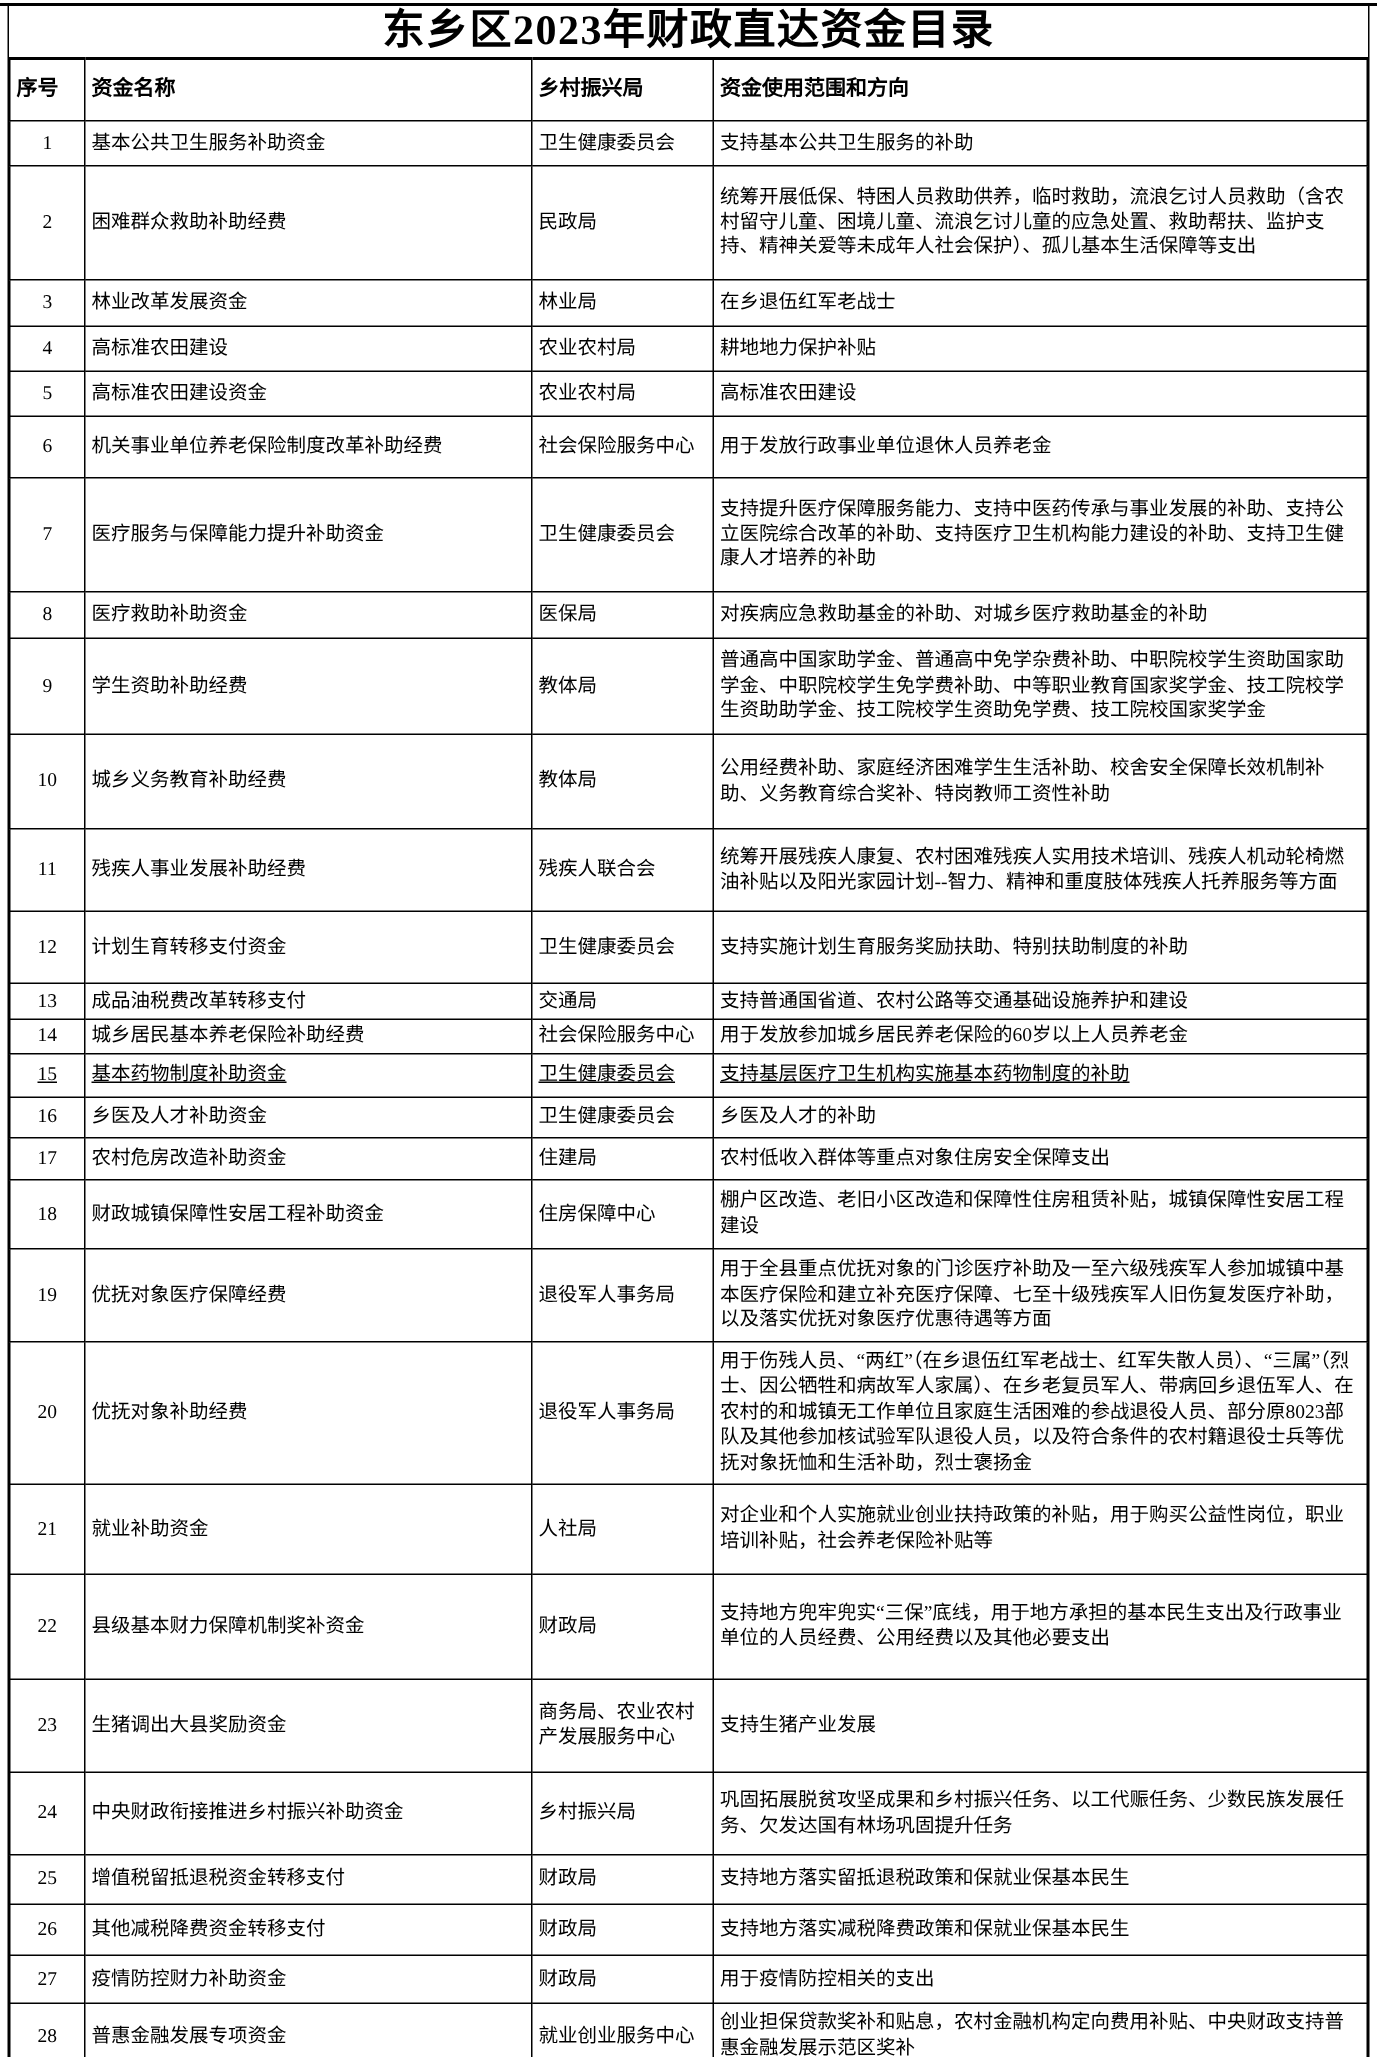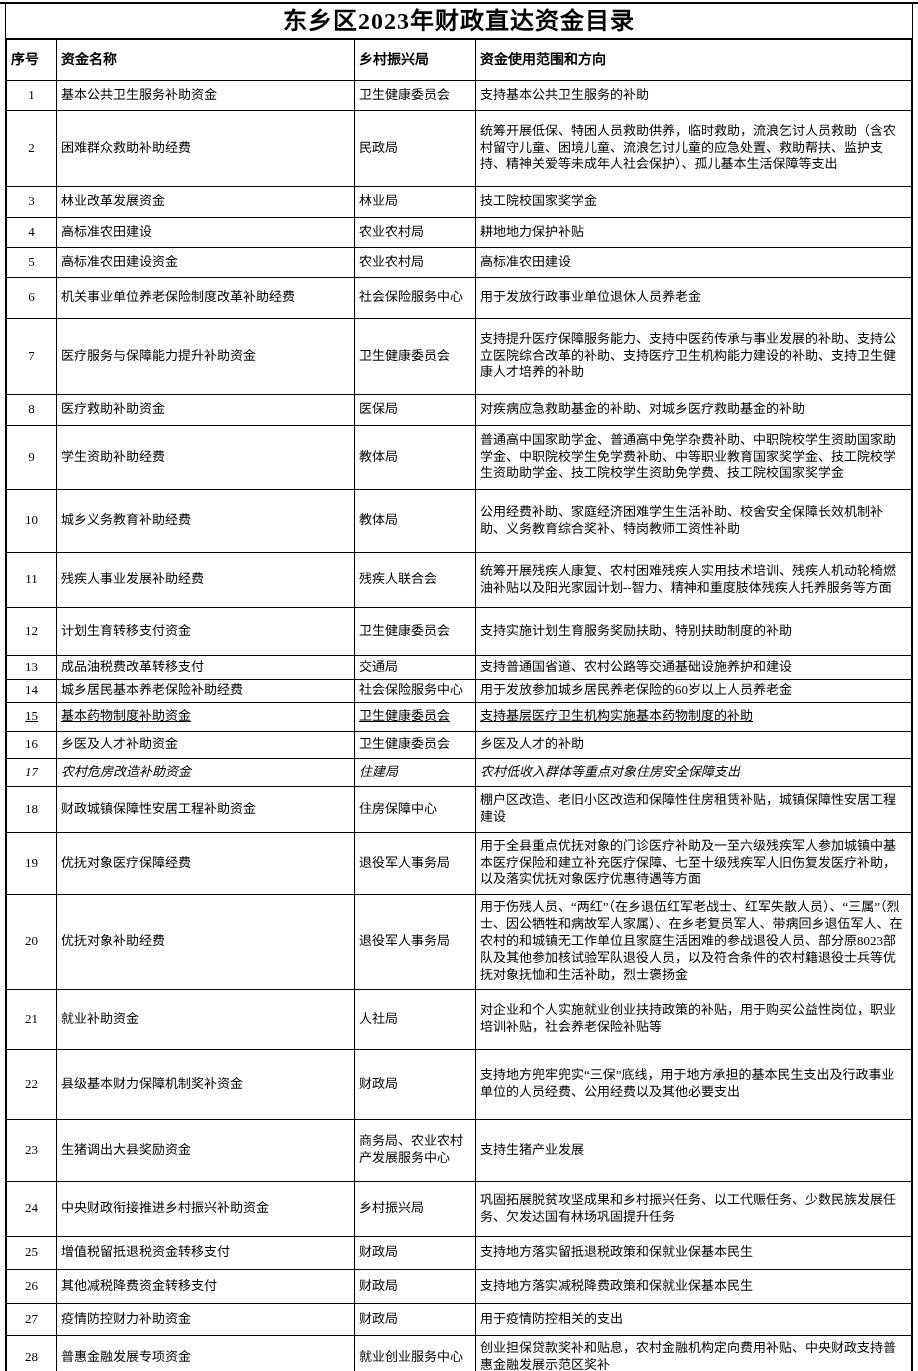--- a/index.html
+++ b/index.html
@@ -24,21 +24,21 @@
     border-left: 1px solid #000;
     border-right: 1px solid #000;
     border-bottom: 2px solid #000;
     box-sizing: border-box;
   }
   .doc-title {
     margin: 0;
     height: 34px;
     line-height: 34px;
     text-align: center;
-    font-size: 24px;
+    font-size: 28px;
     font-weight: bold;
     letter-spacing: 1px;
     white-space: nowrap;
     overflow: hidden;
   }
   table.funds-table {
     width: 100%;
     border-collapse: collapse;
     table-layout: fixed;
     font-size: 13px;
@@ -106,21 +106,21 @@
           <tr style="height: 76px;">
     <td class="cell-no">2</td>
     <td class="cell-name">困难群众救助补助经费</td>
     <td class="cell-dept">民政局</td>
     <td class="cell-usage">统筹开展低保、特困人员救助供养，临时救助，流浪乞讨人员救助（含农村留守儿童、困境儿童、流浪乞讨儿童的应急处置、救助帮扶、监护支持、精神关爱等未成年人社会保护）、孤儿基本生活保障等支出</td>
   </tr>
           <tr style="height: 31px;">
     <td class="cell-no">3</td>
     <td class="cell-name">林业改革发展资金</td>
     <td class="cell-dept">林业局</td>
-    <td class="cell-usage">技工院校国家奖学金</td>
+    <td class="cell-usage">在乡退伍红军老战士</td>
   </tr>
           <tr style="height: 30px;">
     <td class="cell-no">4</td>
     <td class="cell-name">高标准农田建设</td>
     <td class="cell-dept">农业农村局</td>
     <td class="cell-usage">耕地地力保护补贴</td>
   </tr>
           <tr style="height: 30px;">
     <td class="cell-no">5</td>
     <td class="cell-name">高标准农田建设资金</td>
@@ -186,21 +186,21 @@
     <td class="cell-name">基本药物制度补助资金</td>
     <td class="cell-dept">卫生健康委员会</td>
     <td class="cell-usage">支持基层医疗卫生机构实施基本药物制度的补助</td>
   </tr>
           <tr style="height: 27px;">
     <td class="cell-no">16</td>
     <td class="cell-name">乡医及人才补助资金</td>
     <td class="cell-dept">卫生健康委员会</td>
     <td class="cell-usage">乡医及人才的补助</td>
   </tr>
-          <tr style="height: 28px; font-style: italic;">
+          <tr style="height: 28px;">
     <td class="cell-no">17</td>
     <td class="cell-name">农村危房改造补助资金</td>
     <td class="cell-dept">住建局</td>
     <td class="cell-usage">农村低收入群体等重点对象住房安全保障支出</td>
   </tr>
           <tr style="height: 46px;">
     <td class="cell-no">18</td>
     <td class="cell-name">财政城镇保障性安居工程补助资金</td>
     <td class="cell-dept">住房保障中心</td>
     <td class="cell-usage">棚户区改造、老旧小区改造和保障性住房租赁补贴，城镇保障性安居工程建设</td>

